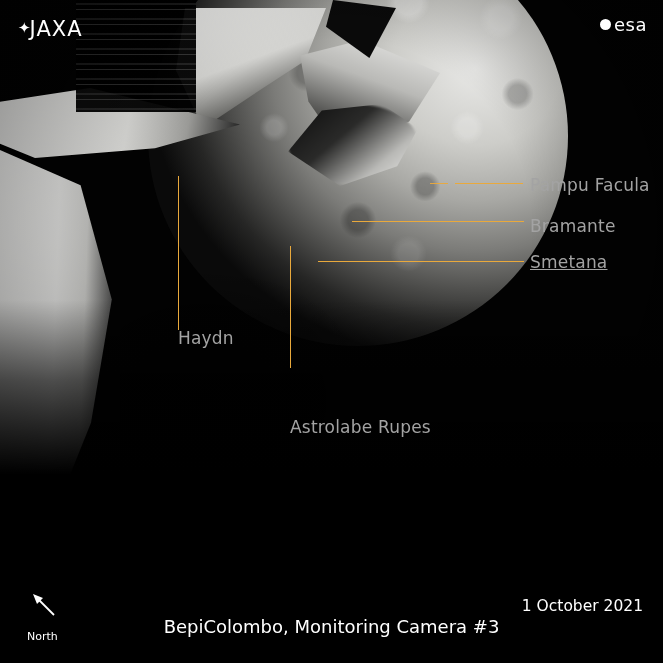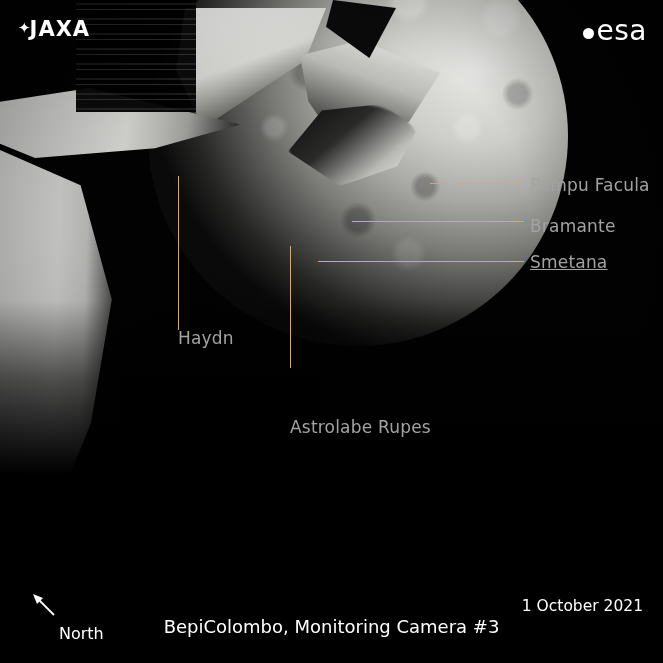--- a/index.html
+++ b/index.html
@@ -172,35 +172,35 @@
   .leader.h { height: 1px; }
   .leader.v { width: 1px; }
 
   
   .jaxa {
     position: absolute;
     left: 18px;
     top: 17px;
     color: #ffffff;
     font-size: 21px;
-    font-weight: bold;
+    font-weight: normal;
     letter-spacing: 1px;
     font-family: "DejaVu Sans", sans-serif;
   }
   .jaxa .star {
     font-size: 15px;
     vertical-align: 3px;
     margin-right: -2px;
   }
   .esa {
     position: absolute;
     right: 16px;
     top: 14px;
     color: #ffffff;
-    font-size: 28px;
+    font-size: 18px;
     letter-spacing: 0.5px;
     font-family: "DejaVu Sans", sans-serif;
   }
   .esa .dot {
     display: inline-block;
     width: 11px;
     height: 11px;
     border-radius: 50%;
     background: #fff;
     margin-right: 3px;
@@ -229,22 +229,21 @@
     bottom: 22px;
     color: #ffffff;
     font-size: 15.5px;
     text-align: right;
   }
   .north-label {
     position: absolute;
     left: 27px;
     bottom: 20px;
     color: #ffffff;
-    font-size: 16px;
-    margin-left: 32px;
+    font-size: 11px;
   }
   .north-arrow {
     position: absolute;
     left: 30px;
     bottom: 44px;
     width: 28px;
     height: 28px;
   }
 </style>
 </head>

